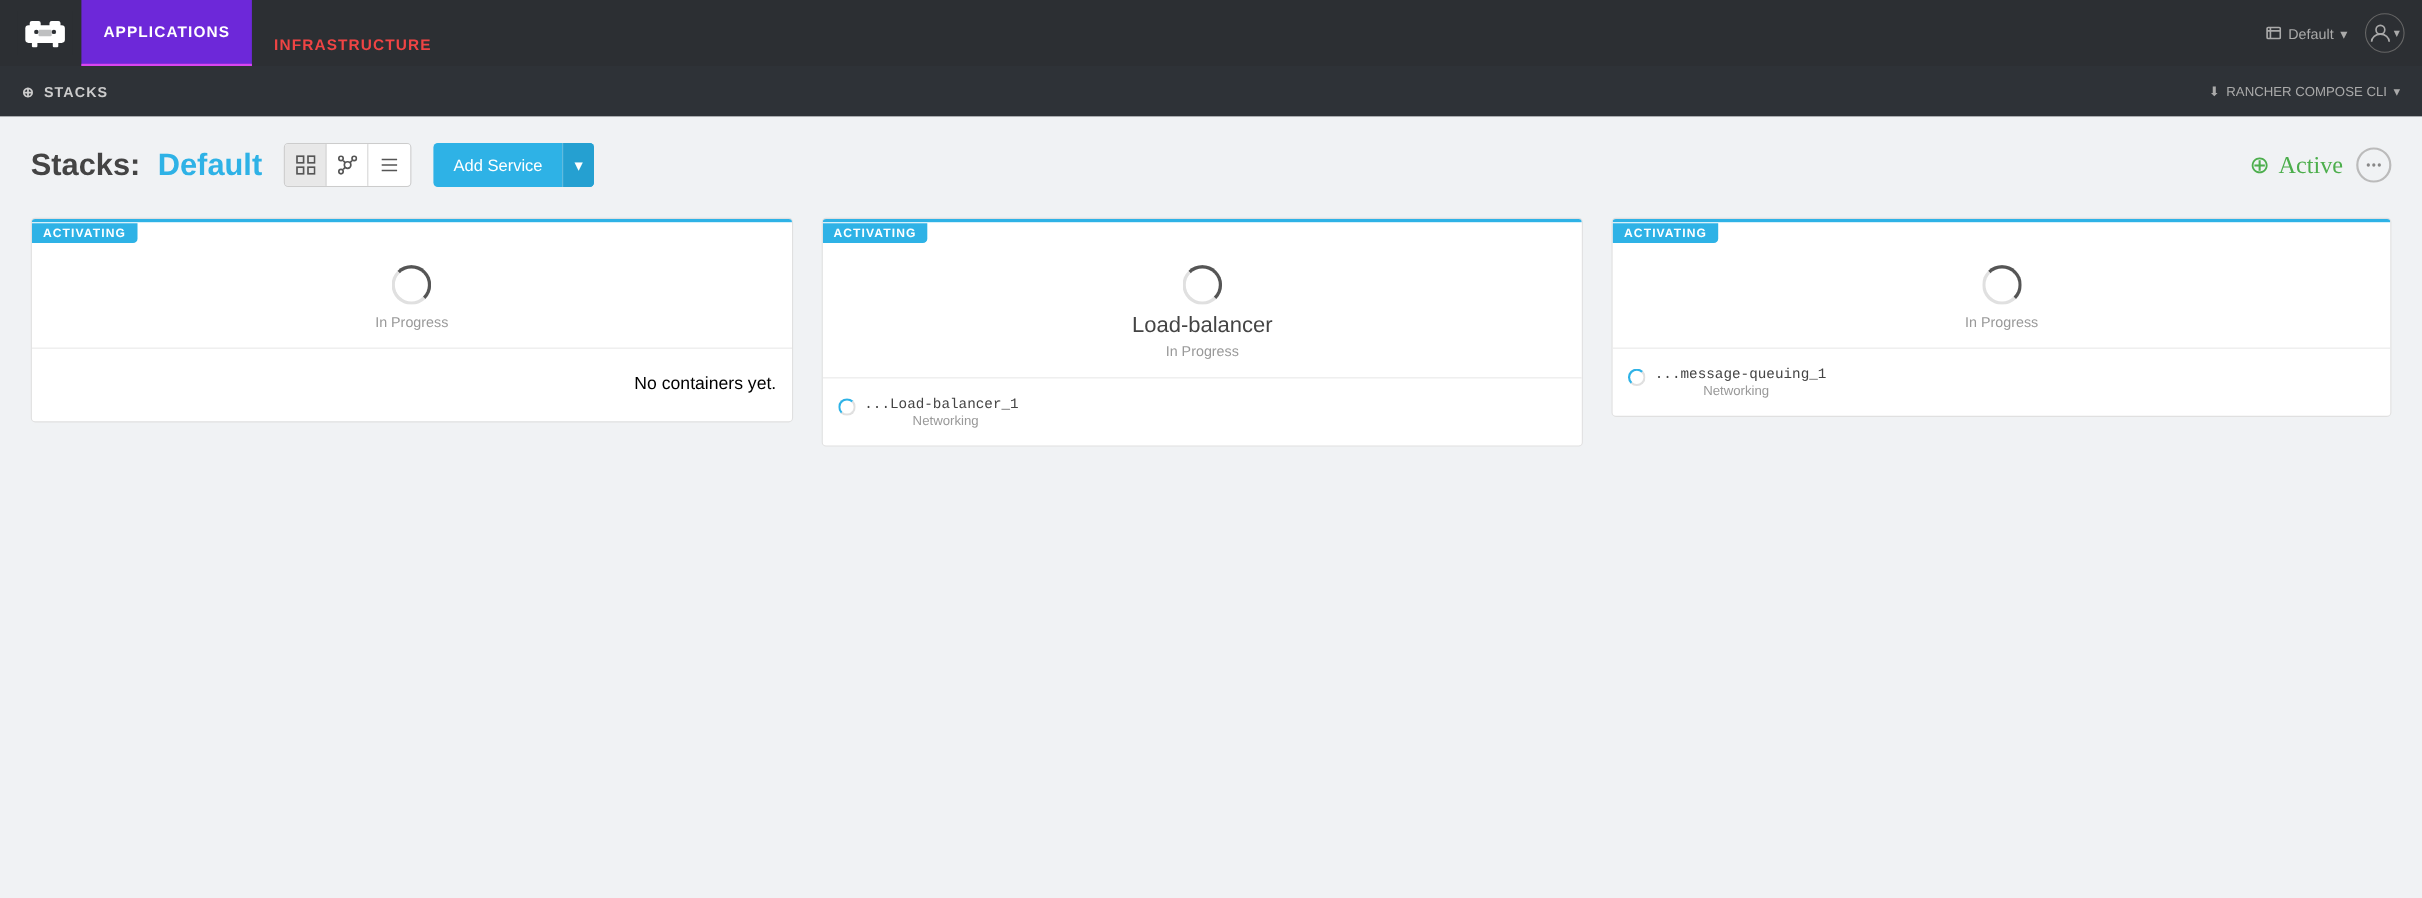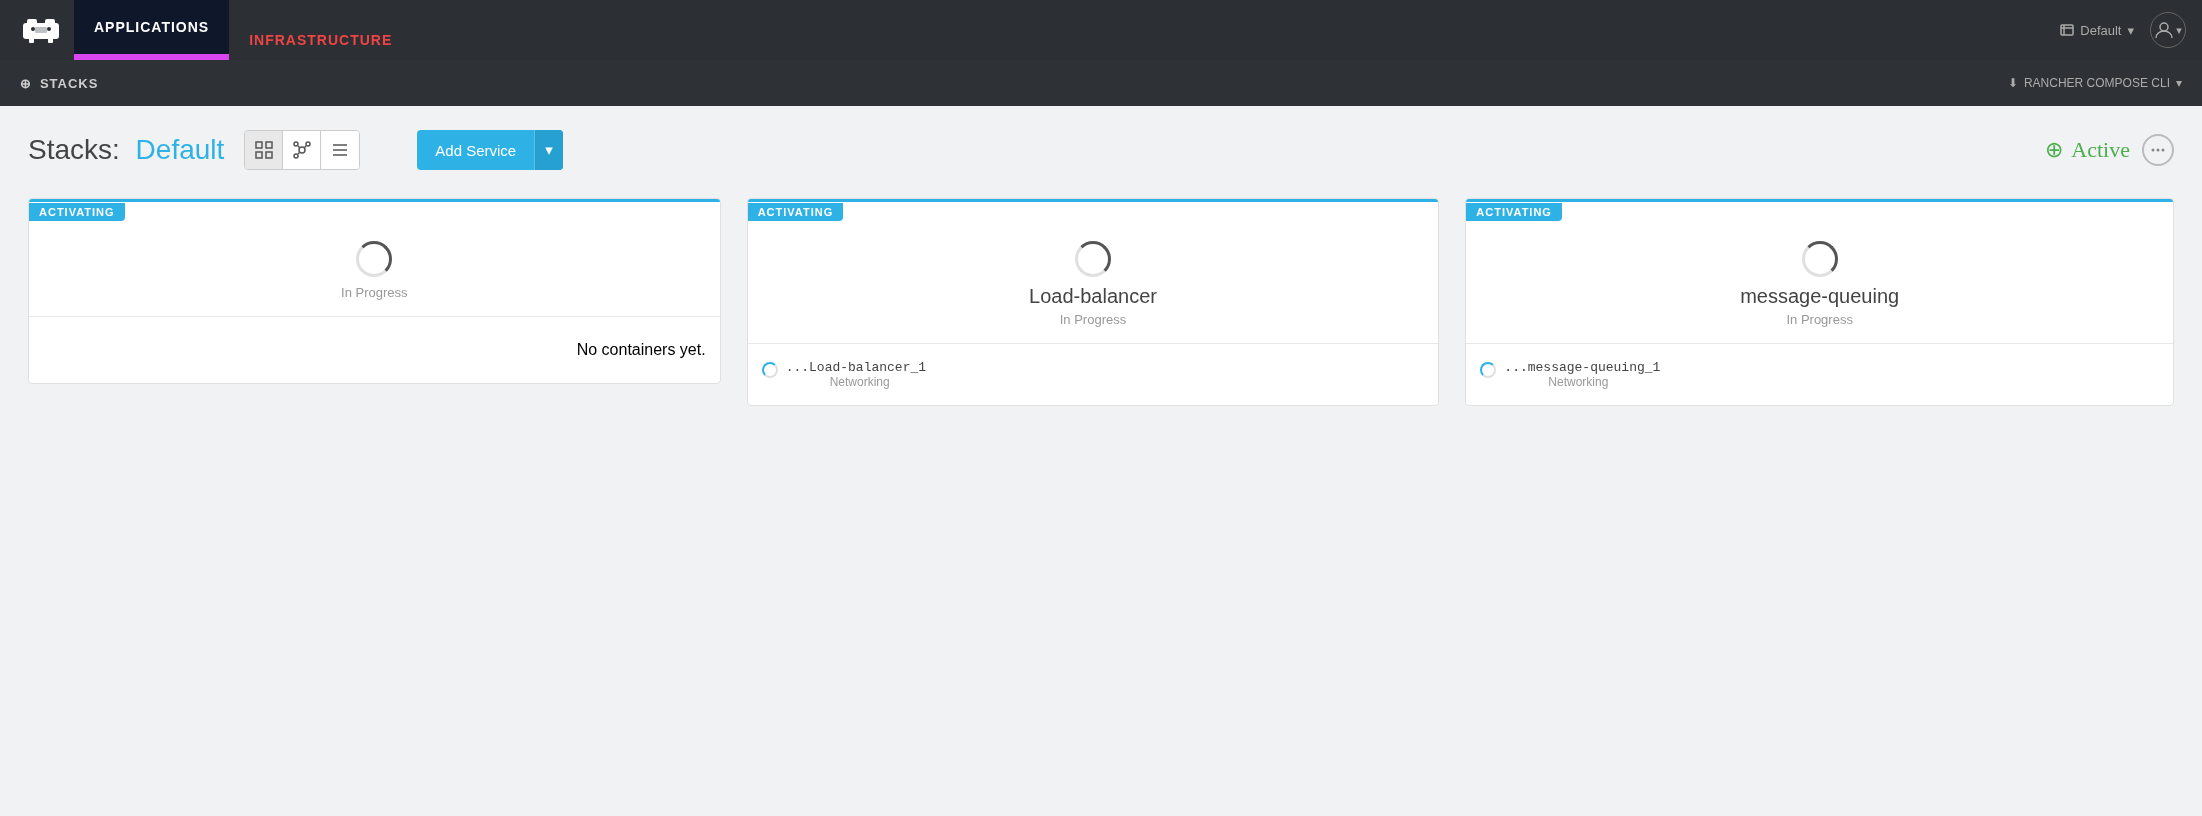--- a/index.html
+++ b/index.html
@@ -29,21 +29,21 @@
       font-size: 14px;
       font-weight: 600;
       letter-spacing: 1px;
       padding: 0 20px;
       height: 60px;
       display: flex;
       align-items: center;
       cursor: pointer;
       text-transform: uppercase;
     }
-    .nav-item.active { background: #0f172a; border-bottom: 6px solid #d946ef; text-align: right; }
+    .nav-item.active { background: #6d28d9; border-bottom: 2px solid #d946ef; text-align: right; }
     .nav-item.inactive { color: #ef4444; margin-top: 20px; }
     .nav-right {
       display: flex;
       align-items: center;
       gap: 16px;
       margin-left: auto;
     }
     .default-selector {
       display: flex;
       align-items: center;
@@ -107,21 +107,21 @@
       margin-bottom: 28px;
     }
     .page-title {
       display: flex;
       align-items: center;
       gap: 12px;
       margin-right: 20px;
     }
     .page-title h1 {
       font-size: 28px;
-      font-weight: 400;
+      font-weight: 700;
       color: #444;
     }
     .page-title h1 span { color: #2eb2e6; }
     .view-toggles {
       display: flex;
       border: 1px solid #ccc;
       border-radius: 4px;
       overflow: hidden;
       margin-right: 20px;
     }
@@ -144,21 +144,20 @@
       color: #fff;
       border: none;
       border-radius: 4px;
       height: 40px;
       display: flex;
       align-items: center;
       gap: 0;
       cursor: pointer;
       font-size: 15px;
       overflow: hidden;
-      margin-left: 37px;
     }
     .add-service-btn .btn-label {
       padding: 0 18px;
       height: 100%;
       display: flex;
       align-items: center;
     }
     .add-service-btn .btn-dropdown {
       padding: 0 10px;
       height: 100%;
@@ -459,21 +458,20 @@
     </div>
 
     <div class="service-card">
       <div class="card-header">
         <span class="activating-badge">ACTIVATING</span>
       </div>
       <div class="card-body">
         <div class="spinning-icon">
           <div class="spinner"></div>
         </div>
-        <div class="service-name">message-queuing</div>
         <div class="service-status">In Progress</div>
       </div>
       <div class="card-footer">
         <div class="container-item">
           <div class="container-spinner"></div>
           <div class="container-info">
             <div class="container-name">...message-queuing_1</div>
             <div class="container-type">Networking</div>
           </div>
         </div>

